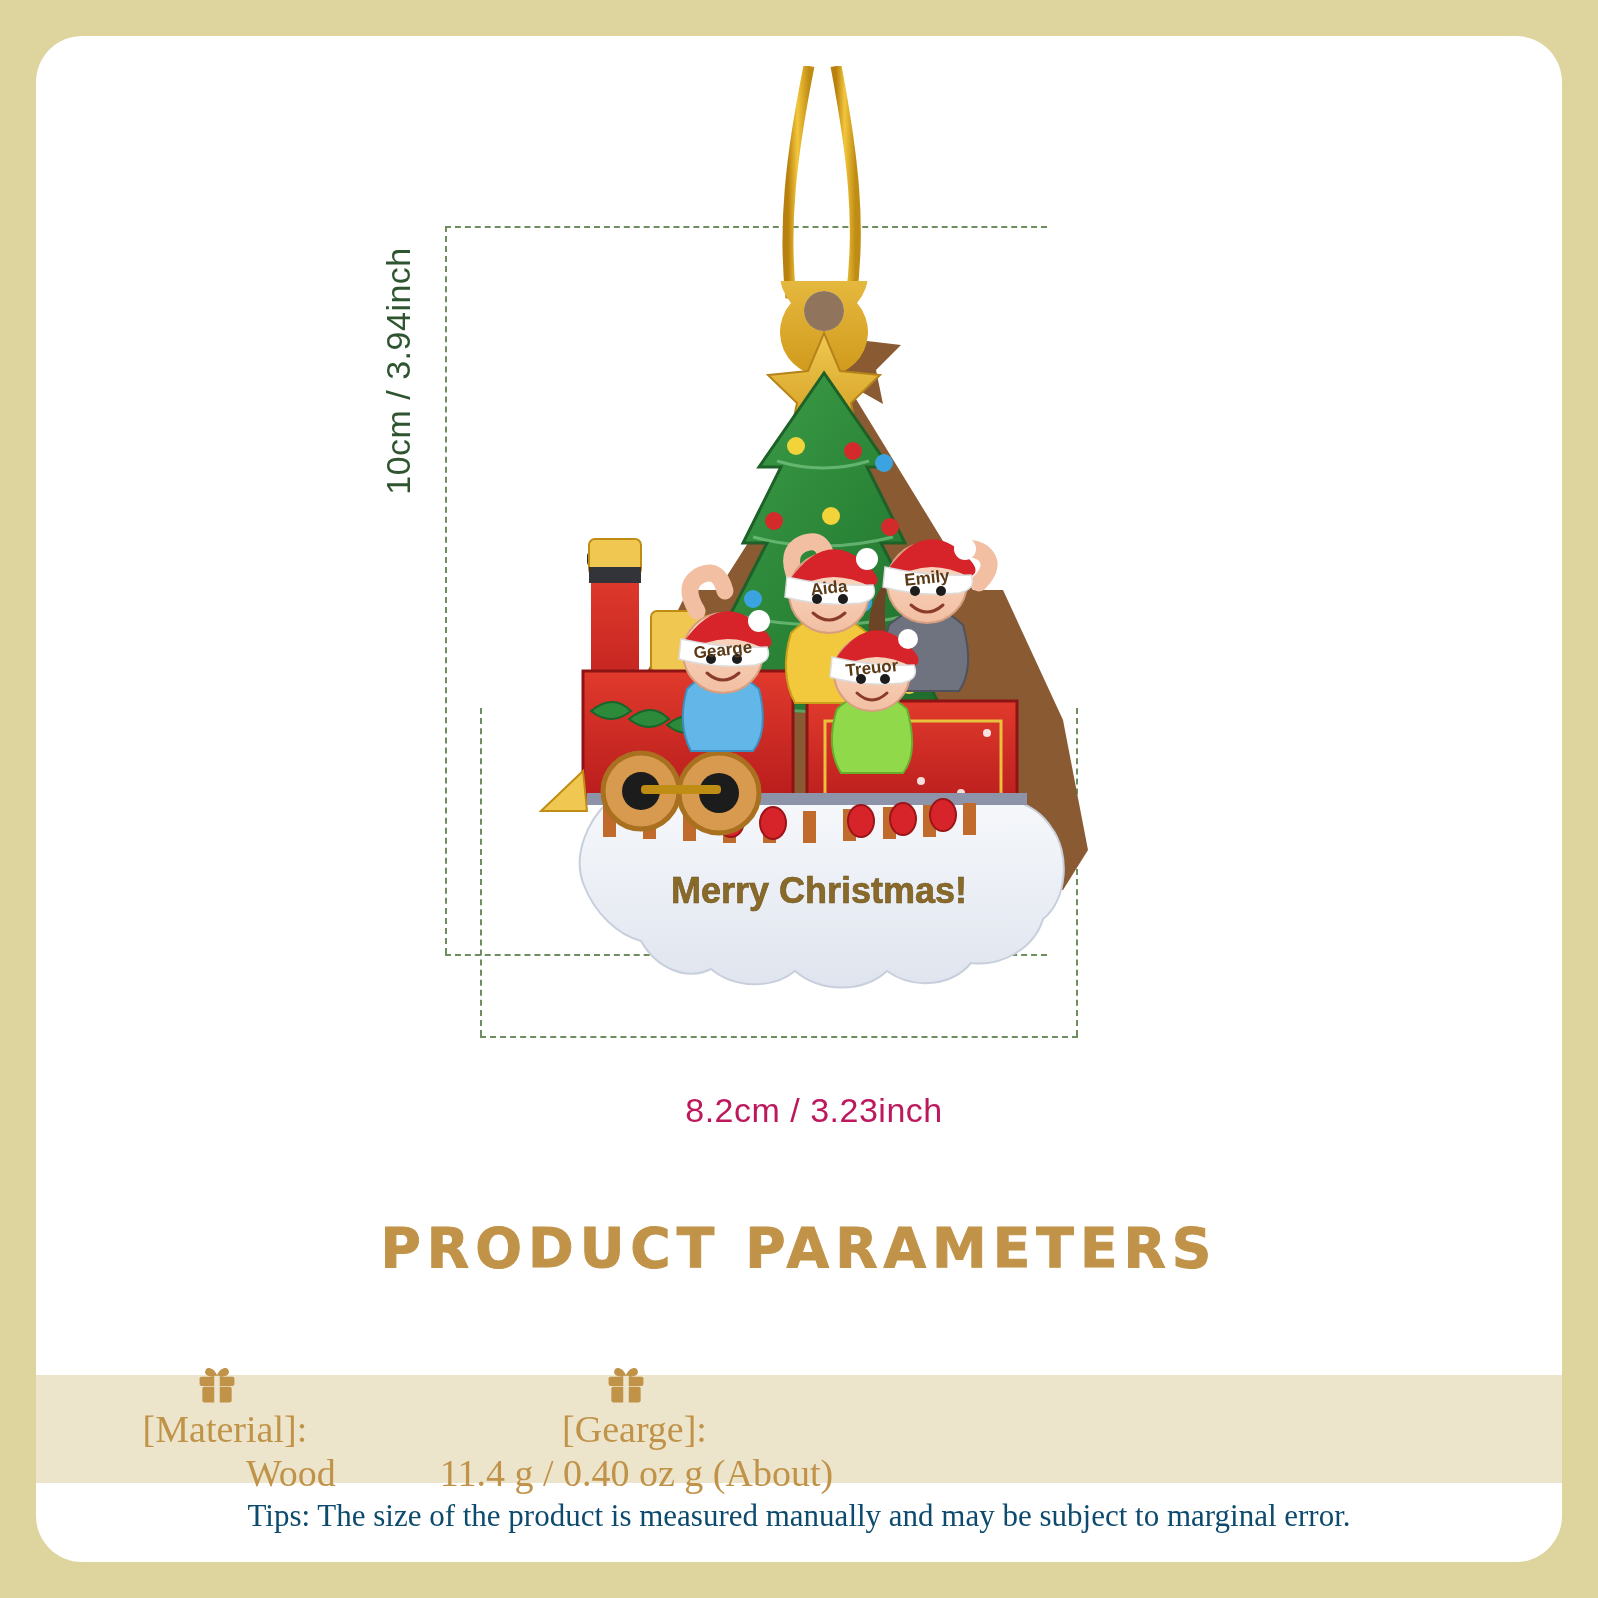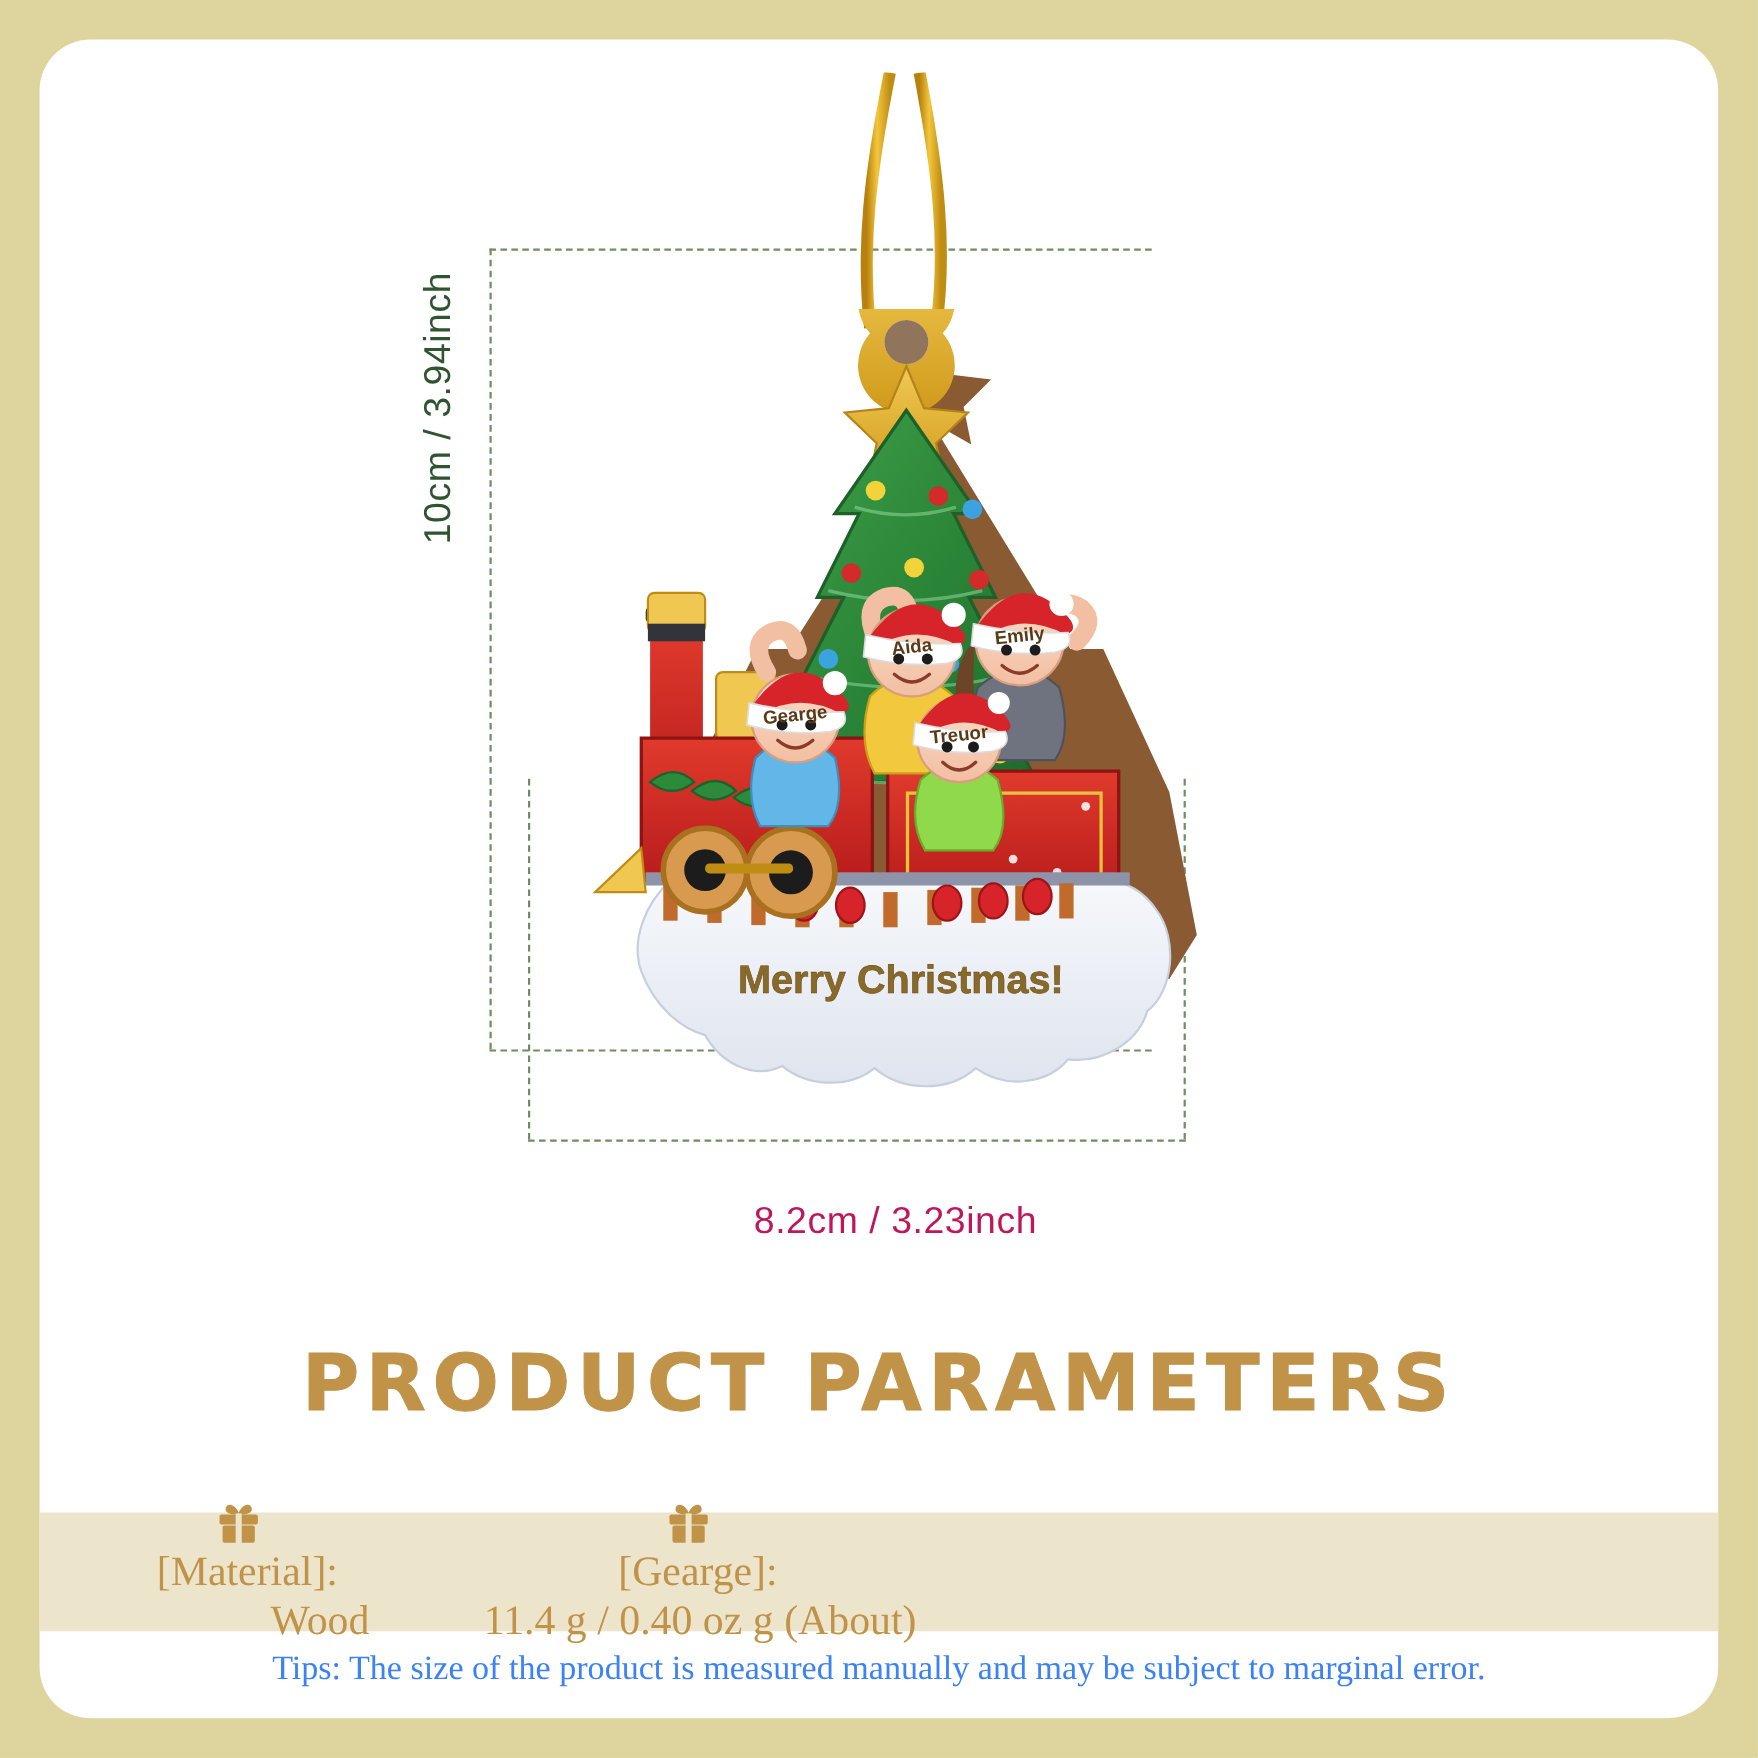--- a/index.html
+++ b/index.html
@@ -67,21 +67,21 @@
     position:absolute;left:0;top:215px;width:660px;height:715px;
   }
 
   
   #heading{
     position:absolute;
     left:0;right:0;top:1180px;
     text-align:center;
     font-family:"DejaVu Sans", sans-serif;
     font-weight:bold;
-    font-size:71px;
+    font-size:55px;
     letter-spacing:6px;
     color:#c09349;
     -webkit-text-stroke:1px #c09349;
   }
 
   
   #param-band{
     position:absolute;
     left:0;right:0;top:1339px;
     height:108px;
@@ -105,21 +105,21 @@
   #weight-value{margin-left:20px;}
   .gift-ico{width:44px;height:44px;flex:0 0 44px;}
 
   
   #tips{
     position:absolute;
     left:0;right:0;top:1462px;
     text-align:center;
     font-family:"Liberation Serif", serif;
     font-size:31px;
-    color:#3b82f6;
+    color:#0c4a6e;
   }
 </style>
 </head>
 <body>
 
 <div id="page">
   <div id="card">
 
     <div class="guide g-dash-h" style="left:409px;top:190px;width:602px;"></div>
     <div class="guide g-dash-v" style="left:409px;top:190px;height:728px;"></div>

